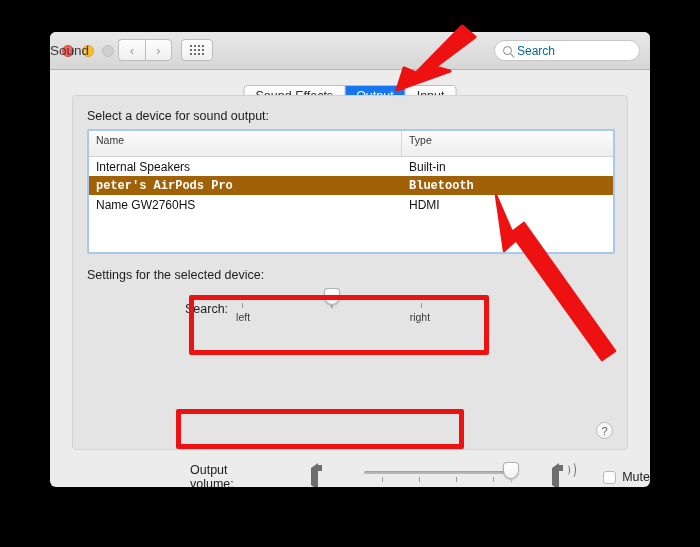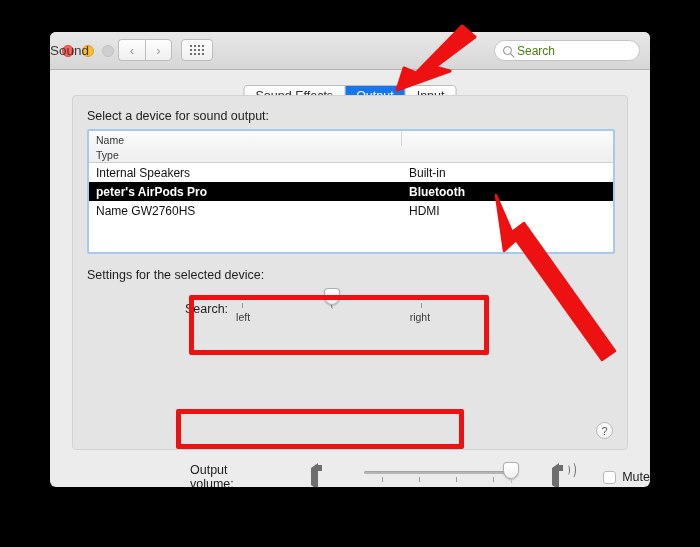--- a/index.html
+++ b/index.html
@@ -69,21 +69,21 @@
   }
   .searchbox .magnifier {
     width: 9px; height: 9px; border: 1.4px solid #868686;
     border-radius: 50%; position: relative; margin-right: 5px; flex: none;
   }
   .searchbox .magnifier:after {
     content: ""; position: absolute; right: -3.5px; bottom: -2.5px;
     width: 4.5px; height: 1.4px; background: #868686;
     transform: rotate(45deg);
   }
-  .searchbox .ph { font-size: 12px; color: #4d7c0f; }
+  .searchbox .ph { font-size: 12px; color: #0369a1; }
 
   
   .tabzone { height: 48px; position: relative; }
   .tabs {
     position: absolute; left: 50%; top: 15px; transform: translateX(-50%);
     display: flex; border: 1px solid #bcbcbc; border-radius: 4px;
     overflow: hidden; height: 21px;
     box-shadow: 0 0.5px 0.5px rgba(0,0,0,0.07);
   }
   .tab {
@@ -113,33 +113,32 @@
   
   .devtable {
     position: absolute; left: 14px; top: 33px;
     width: 528px; height: 125px;
     background: #ffffff;
     border: 2px solid #a8c8ee;
     border-radius: 2px;
     overflow: hidden;
   }
   .tbl-head {
-    display: flex; height: 32px;
+    display: flex; height: 26px;
     background: linear-gradient(to bottom,#fbfbfb,#eeeeee);
     border-bottom: 1px solid #cfcfcf;
-    flex-direction: column;
   }
   .th { font-size: 10.5px; color: #35353a; padding: 3px 0 0 7px; }
   .th.name { width: 313px; border-right: 1px solid #d6d6d6; }
   .th.type { flex: 1; }
 
   .trow { display: flex; height: 19px; align-items: center; }
   .trow .c-name { width: 313px; padding-left: 7px; font-size: 12px; color: #111; }
   .trow .c-type { flex: 1; padding-left: 7px; font-size: 12px; color: #111; }
-  .trow.selected { background: #000000; }
+  .trow.selected { background: #a16207; font-family: Liberation Mono, monospace; }
   .trow.selected .c-name,
   .trow.selected .c-type { color: #ffffff; font-weight: bold; }
 
   
   .settings-label {
     position: absolute; left: 14px; top: 172px;
     font-size: 12.5px; color: #1d1d1d;
   }
 
   .balance-row {

